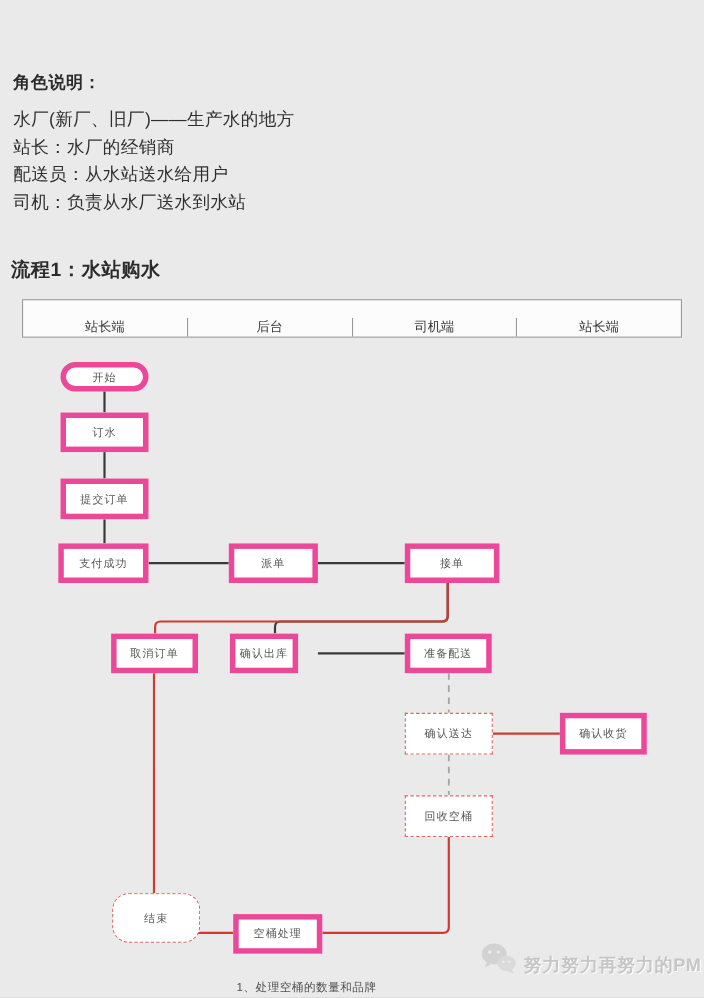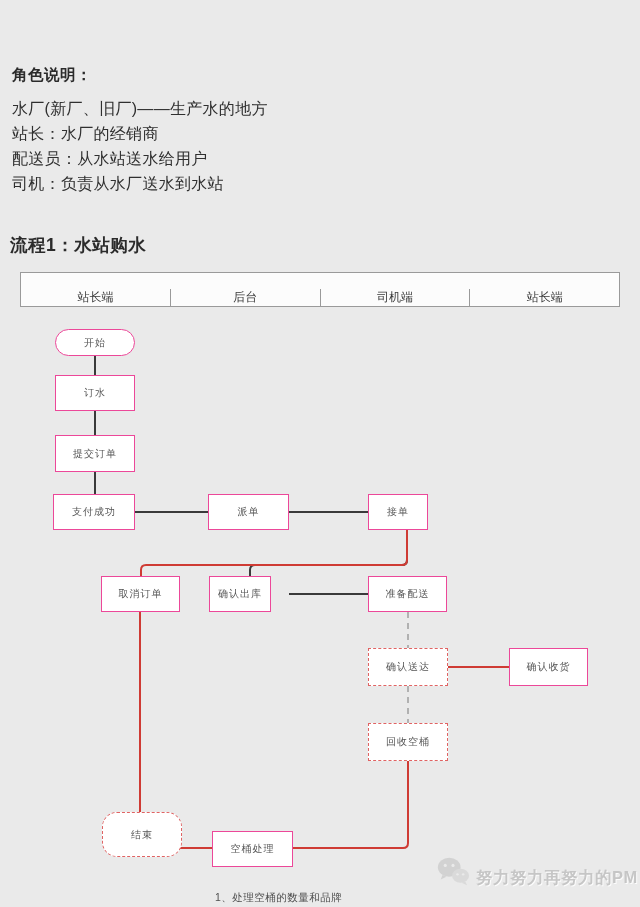--- a/index.html
+++ b/index.html
@@ -42,32 +42,32 @@
   }
   .lane-cell:last-child{border-right:none;}
   
   .flow{position:absolute;left:0;top:320px;width:640px;height:587px;}
   .connectors{position:absolute;left:0;top:0;width:640px;height:587px;}
   .connectors path{fill:none;}
   .ln-dark{stroke:var(--line-dark);stroke-width:2;}
   .ln-red{stroke:var(--accent-red);stroke-width:2;}
   .ln-dash{stroke:var(--dashed-gray);stroke-width:1.6;stroke-dasharray:6 5;}
   .node{
-    position:absolute;background:#ffffff;border:1px solid #ec4899;
+    position:absolute;background:#ffffff;border:5px solid #ec4899;
     display:flex;align-items:center;justify-content:center;
   }
   .node .node-label{font-size:10px;color:#565656;letter-spacing:1px;}
   .node.dashed{border:1px dashed var(--dashed-red);}
   .node.oval{border-radius:15px;}
   .n-start{left:55px;top:9px;width:80px;height:27px;border-radius:14px;}
   .n-order-water{left:55px;top:55px;width:80px;height:36px;}
   .n-submit-order{left:55px;top:115px;width:80px;height:37px;}
   .n-payment-success{left:53px;top:174px;width:82px;height:36px;}
   .n-dispatch-order{left:208px;top:174px;width:81px;height:36px;}
-  .n-accept-order{left:368px;top:174px;width:60px;height:36px;}
+  .n-accept-order{left:368px;top:174px;width:86px;height:36px;}
   .n-cancel-order{left:101px;top:256px;width:79px;height:36px;}
   .n-confirm-outbound{left:209px;top:256px;width:62px;height:36px;}
   .n-prepare-delivery{left:368px;top:256px;width:79px;height:36px;}
   .n-confirm-delivered{left:368px;top:328px;width:80px;height:38px;}
   .n-confirm-receipt{left:509px;top:328px;width:79px;height:38px;}
   .n-recycle-buckets{left:368px;top:403px;width:80px;height:38px;}
   .n-end{left:102px;top:492px;width:80px;height:45px;}
   .n-empty-bucket-handling{left:212px;top:511px;width:81px;height:36px;}
   
   .footnote{

